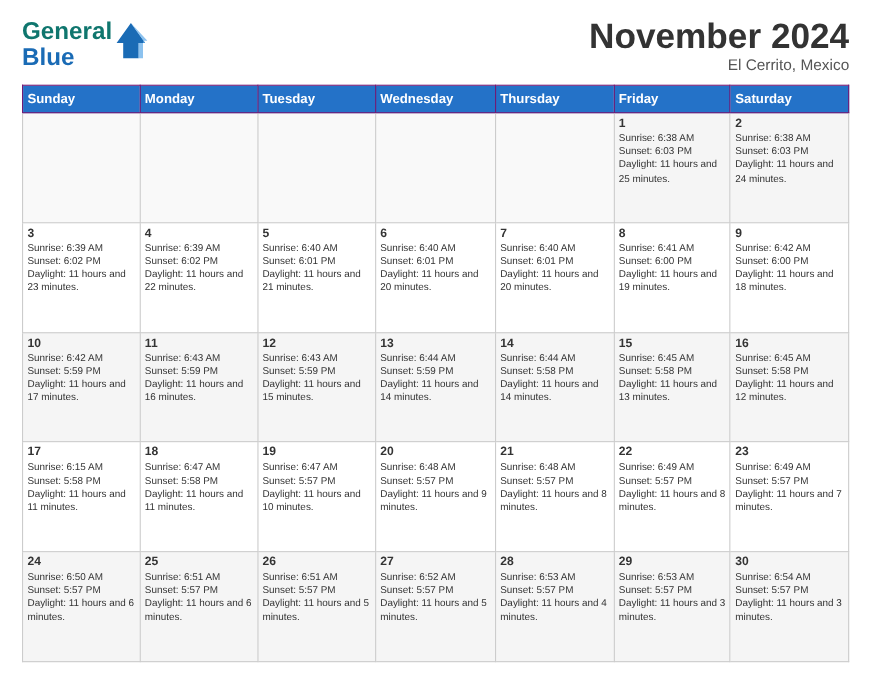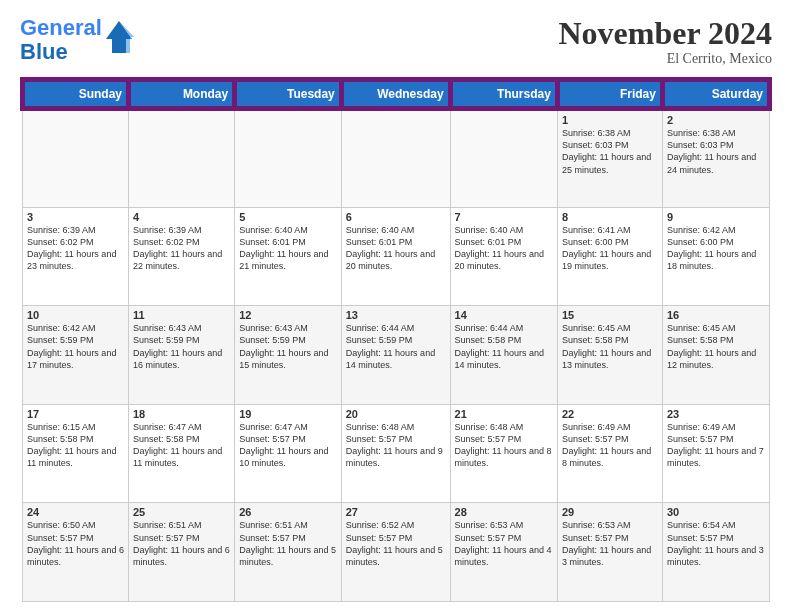--- a/index.html
+++ b/index.html
@@ -22,21 +22,20 @@
       justify-content: space-between;
       align-items: flex-start;
       margin-bottom: 10px;
     }
     .logo {
       display: flex;
       align-items: center;
     }
     .title-block {
       text-align: right;
-      font-family: Liberation Serif, serif;
     }
     .month-title {
       font-size: 32px;
       font-weight: bold;
       color: #333;
       line-height: 1.1;
     }
     .location {
       font-size: 14px;
       color: #555;
@@ -50,22 +49,22 @@
       width: 100%;
       border-collapse: collapse;
       flex: 1;
     }
     .cal-table th {
       background-color: #2472c8;
       color: #fff;
       font-size: 12px;
       font-weight: bold;
       padding: 5px 4px;
-      text-align: right;
-      border: 5px solid #701a75;
+      text-align: left;
+      border: 1px solid #701a75;
     }
     .cal-table td {
       border: 1px solid #ccc;
       vertical-align: top;
       padding: 3px 4px;
       font-size: 9.5px;
       color: #333;
       background: #fff;
       width: 113px;
       height: 74px;
@@ -93,21 +92,21 @@
   </style>
 </head>
 <body>
 
 <div class="page">
   <div class="header">
     <div class="logo">
       <div>
         <div style="display:flex;align-items:center;">
           <div style="font-size:22px;font-weight:bold;line-height:1.1;">
-            <span style="color:#3b82f6;">General</span><br>
+            <span style="color:#0f766e;">General</span><br>
             <span style="color:#1a6bb5;margin-top:22px;">Blue</span>
           </div>
           <svg width="30" height="36" viewBox="0 0 30 36" style="margin-left:2px;margin-top:-6px;">
             <polygon points="2,20 15,2 28,20 22,20 22,34 8,34 8,20" fill="#1a6bb5"></polygon>
             <polygon points="15,2 28,20 22,20 22,34 26,34 26,18 30,18" fill="#5ba8e8" opacity="0.7"></polygon>
           </svg>
         </div>
       </div>
     </div>
     <div class="title-block">

